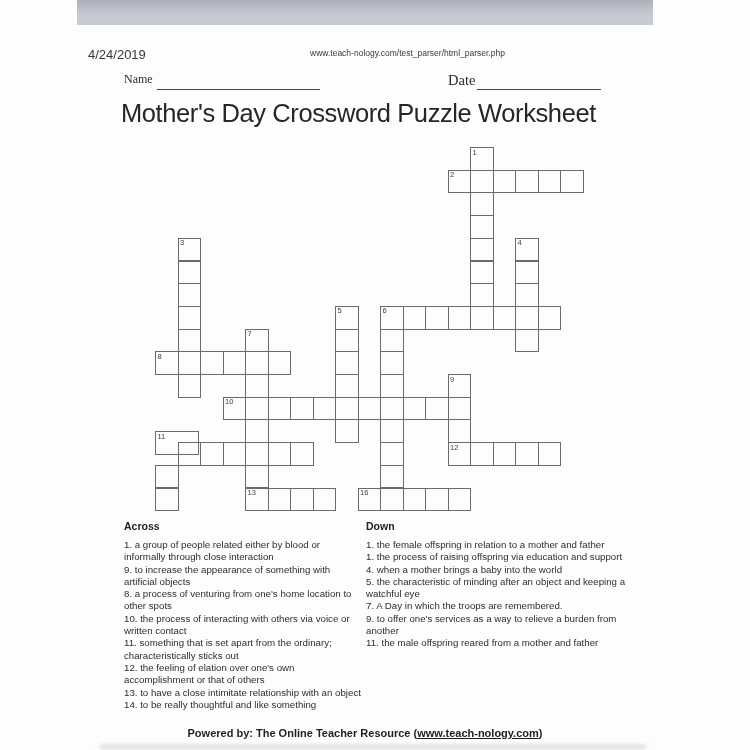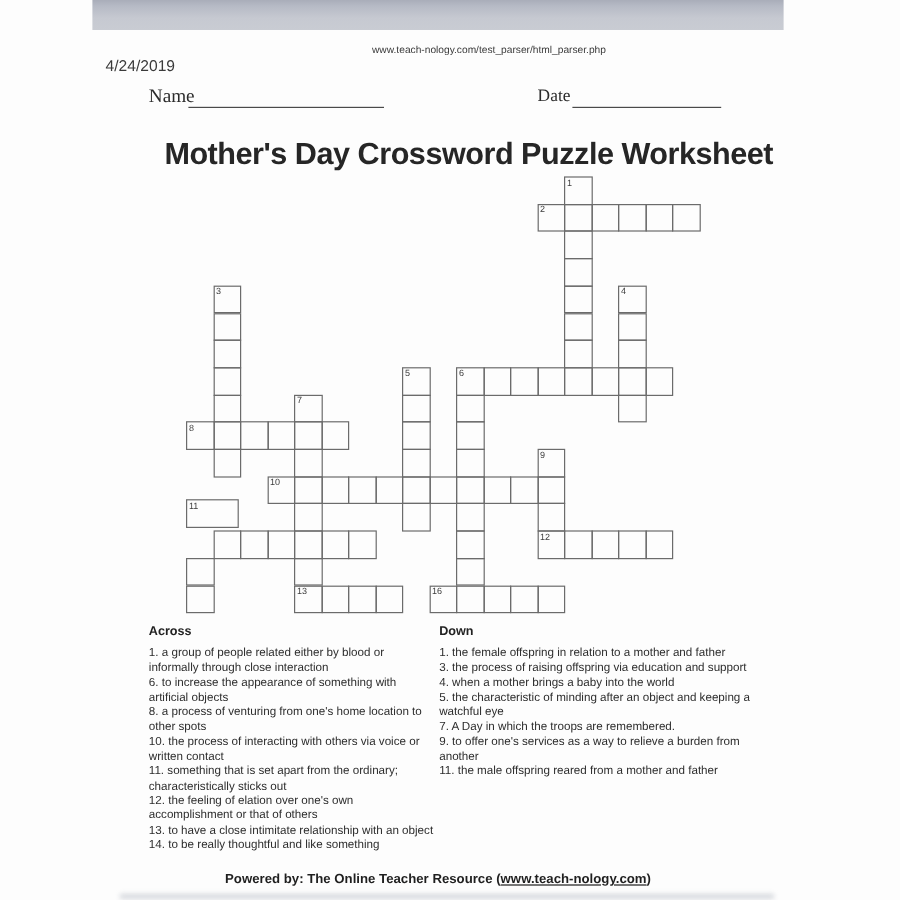--- a/index.html
+++ b/index.html
@@ -1,26 +1,26 @@
 <!DOCTYPE html>
 <html style="--grid-line: #6b6b6b;"><head>
 <meta charset="utf-8">
 <style>
   html,body{margin:0;padding:0;background:#ffffff;}
   .screen{position:relative;width:750px;height:750px;background:#fdfdfd;overflow:hidden;
           font-family:"Liberation Sans",sans-serif;color:#2e2e2e;}
   .top-bar{position:absolute;left:77px;top:0;width:576px;height:25px;
            background:linear-gradient(180deg,#a9adb9 0%,#b6bac5 20%,#c6c9d1 60%,#c9ccd3 100%);}
   .print-date{position:absolute;left:88px;top:47px;font-size:13px;color:#3a3a3a;}
-  .print-url{position:absolute;left:310px;top:36px;font-size:8.5px;color:#3a3a3a;}
-  .name-label{position:absolute;left:124px;top:72px;font-family:"Liberation Serif",serif;font-size:16px;color:#2b2b2b;}
+  .print-url{position:absolute;left:310px;top:48px;font-size:8.5px;color:#3a3a3a;}
+  .name-label{position:absolute;left:124px;top:72px;font-family:"Liberation Serif",serif;font-size:12px;color:#2b2b2b;}
   .name-line{position:absolute;left:157px;top:89px;width:163px;height:1px;background:#4a4a4a;}
   .date-label{position:absolute;left:448px;top:72px;font-family:"Liberation Serif",serif;font-size:14.5px;color:#2b2b2b;}
   .date-line{position:absolute;left:477px;top:89px;width:124px;height:1px;background:#4a4a4a;}
-  .title{position:absolute;left:121px;top:99px;margin:16px;font-size:25.5px;font-weight:bold;
+  .title{position:absolute;left:121px;top:99px;margin:0;font-size:25.5px;font-weight:normal;
          letter-spacing:-0.4px;color:#262626;white-space:nowrap;}
   #crossword-grid{position:absolute;left:0;top:0;width:750px;height:750px;}
   .cell{position:absolute;border:1px solid var(--grid-line,#6b6b6b);box-sizing:border-box;background:transparent;}
   .cell-num{position:absolute;left:1.5px;top:0.5px;font-size:7.5px;line-height:8px;color:#3c3c3c;}
   .clues{position:absolute;font-size:9.7px;line-height:12.3px;color:#2d2d2d;}
   .clues-across{left:124px;top:520px;width:240px;}
   .clues-down{left:366px;top:520px;width:268px;}
   .clues-header{font-weight:bold;font-size:10.5px;line-height:12px;margin:0 0 7px 0;color:#222;}
   .clue{margin:0;}
   .footer{position:absolute;left:77px;top:727px;width:576px;text-align:center;
@@ -132,21 +132,21 @@
       </div>
       <div class="cell" style="left: 222.5px; top: 396.7px; width: 23.5px; height: 23.7px;">
         <span class="cell-num">10</span>
       </div>
       <div class="cell" style="left: 267.5px; top: 396.7px; width: 23.5px; height: 23.7px;"></div>
       <div class="cell" style="left: 290px; top: 396.7px; width: 23.5px; height: 23.7px;"></div>
       <div class="cell" style="left: 312.5px; top: 396.7px; width: 23.5px; height: 23.7px;"></div>
       <div class="cell" style="left: 357.5px; top: 396.7px; width: 23.5px; height: 23.7px;"></div>
       <div class="cell" style="left: 402.5px; top: 396.7px; width: 23.5px; height: 23.7px;"></div>
       <div class="cell" style="left: 425px; top: 396.7px; width: 23.5px; height: 23.7px;"></div>
-      <div class="cell" style="left: 155px; top: 416px; width: 23.5px; height: 23.7px; padding-left: 42px;">
+      <div class="cell" style="left: 155px; top: 431px; width: 23.5px; height: 23.7px; padding-left: 42px;">
         <span class="cell-num">11</span>
       </div>
       <div class="cell" style="left: 177.5px; top: 442.1px; width: 23.5px; height: 23.7px;"></div>
       <div class="cell" style="left: 200px; top: 442.1px; width: 23.5px; height: 23.7px;"></div>
       <div class="cell" style="left: 222.5px; top: 442.1px; width: 23.5px; height: 23.7px;"></div>
       <div class="cell" style="left: 267.5px; top: 442.1px; width: 23.5px; height: 23.7px;"></div>
       <div class="cell" style="left: 290px; top: 442.1px; width: 23.5px; height: 23.7px;"></div>
       <div class="cell" style="left: 155px; top: 464.8px; width: 23.5px; height: 23.7px;"></div>
       <div class="cell" style="left: 155px; top: 487.5px; width: 23.5px; height: 23.7px;"></div>
       <div class="cell" style="left: 470px; top: 442.1px; width: 23.5px; height: 23.7px;"></div>
@@ -161,35 +161,35 @@
       </div>
       <div class="cell" style="left: 402.5px; top: 487.5px; width: 23.5px; height: 23.7px;"></div>
       <div class="cell" style="left: 425px; top: 487.5px; width: 23.5px; height: 23.7px;"></div>
       <div class="cell" style="left: 447.5px; top: 487.5px; width: 23.5px; height: 23.7px;"></div>
     </div>
 
   <div class="clues clues-across">
     <div class="clues-header">Across</div>
     <div>
         <div class="clue">1. a group of people related either by blood or informally through close interaction</div>
-        <div class="clue">6. to increase the appearance of something with artificial objects</div>
+        <div class="clue">9. to increase the appearance of something with artificial objects</div>
         <div class="clue">8. a process of venturing from one's home location to other spots</div>
         <div class="clue">10. the process of interacting with others via voice or written contact</div>
         <div class="clue">11. something that is set apart from the ordinary; characteristically sticks out</div>
         <div class="clue">12. the feeling of elation over one's own accomplishment or that of others</div>
         <div class="clue">13. to have a close intimitate relationship with an object</div>
         <div class="clue">14. to be really thoughtful and like something</div>
       </div>
   </div>
 
   <div class="clues clues-down">
     <div class="clues-header">Down</div>
     <div>
         <div class="clue">1. the female offspring in relation to a mother and father</div>
-        <div class="clue">3. the process of raising offspring via education and support</div>
+        <div class="clue">1. the process of raising offspring via education and support</div>
         <div class="clue">4. when a mother brings a baby into the world</div>
         <div class="clue">5. the characteristic of minding after an object and keeping a watchful eye</div>
         <div class="clue">7. A Day in which the troops are remembered.</div>
         <div class="clue">9. to offer one's services as a way to relieve a burden from another</div>
         <div class="clue">11. the male offspring reared from a mother and father</div>
       </div>
   </div>
 
   <div class="footer"><span>Powered by: The Online Teacher Resource (</span><span class="link">www.teach-nology.com</span><span>)</span></div>
 

